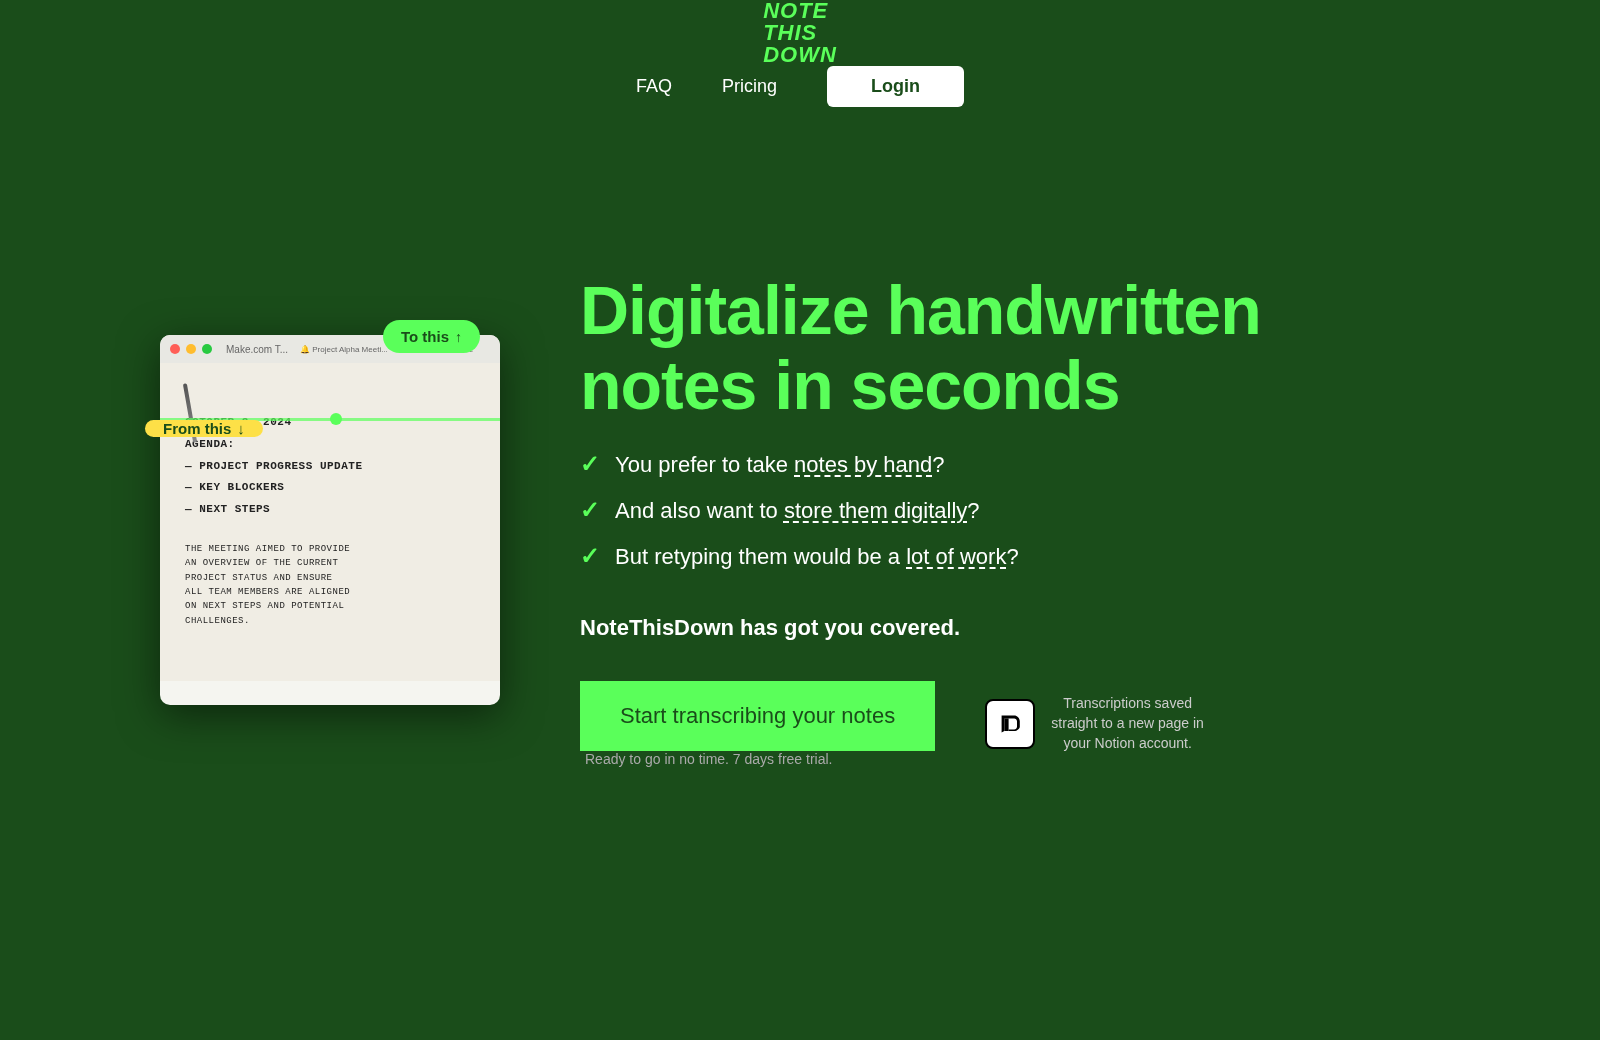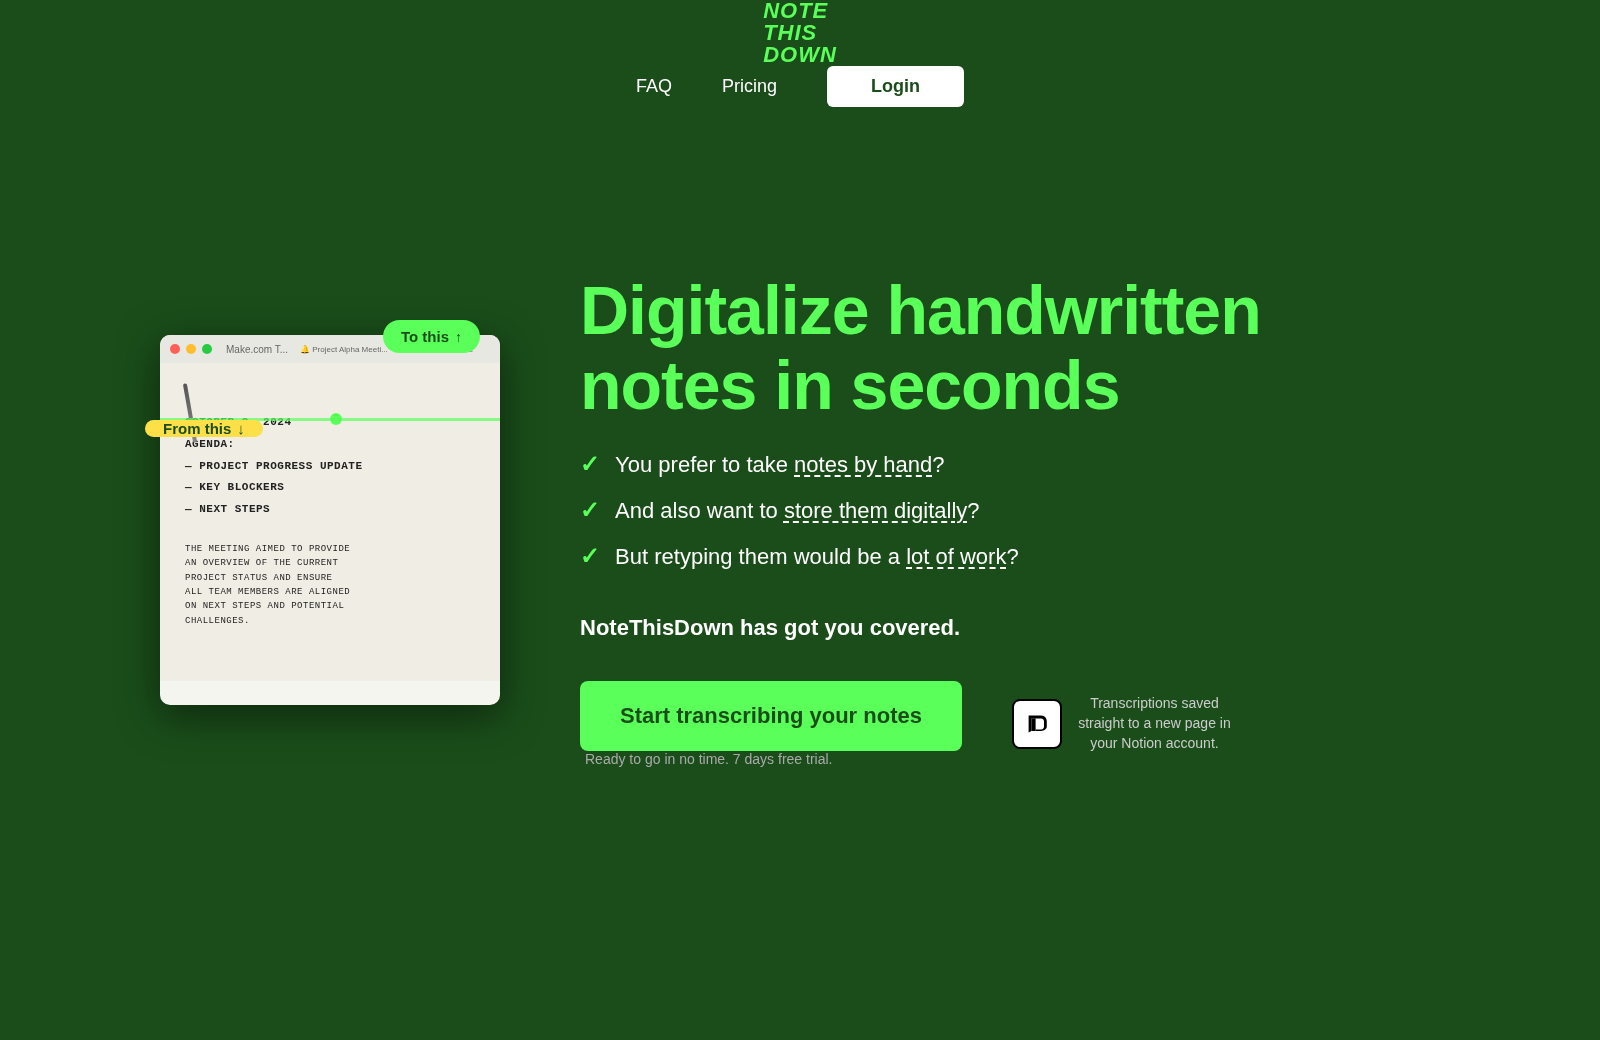--- a/index.html
+++ b/index.html
@@ -270,22 +270,22 @@
       align-items: center;
       gap: 50px;
     }
 
     .cta-button {
       background: #5aff5a;
       color: #1a4d1a;
       border: none;
       padding: 22px 40px;
       font-size: 22px;
-      font-weight: 700;
-      border-radius: 8px;
+      font-weight: 400;
+      border-radius: 0;
       cursor: pointer;
       white-space: nowrap;
     }
 
     .notion-info {
       display: flex;
       align-items: center;
       gap: 15px;
       color: #ccc;
       font-size: 15px;

